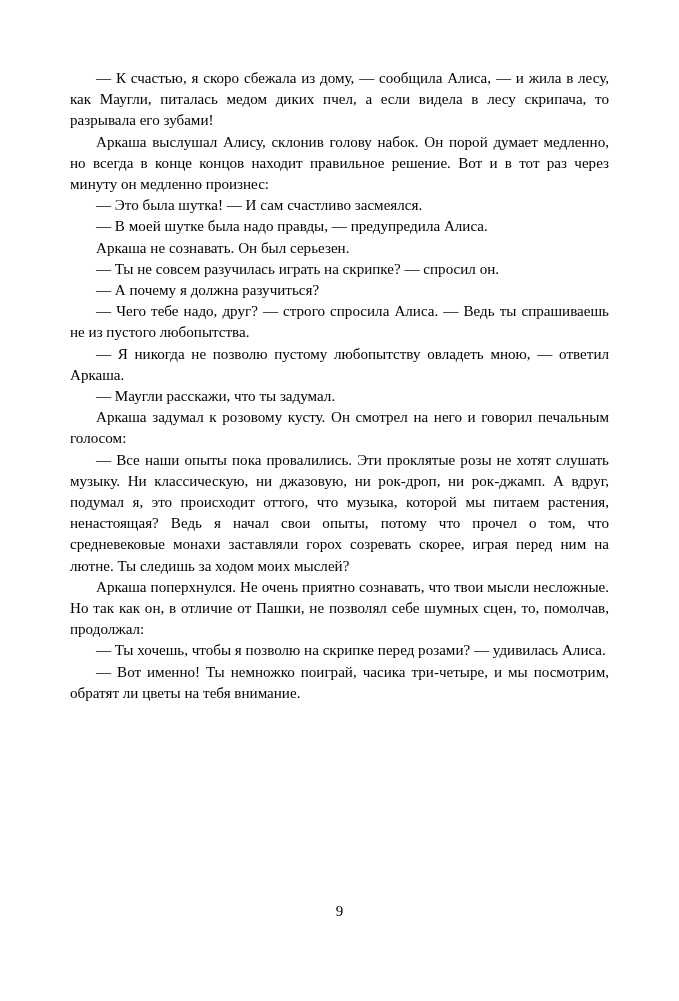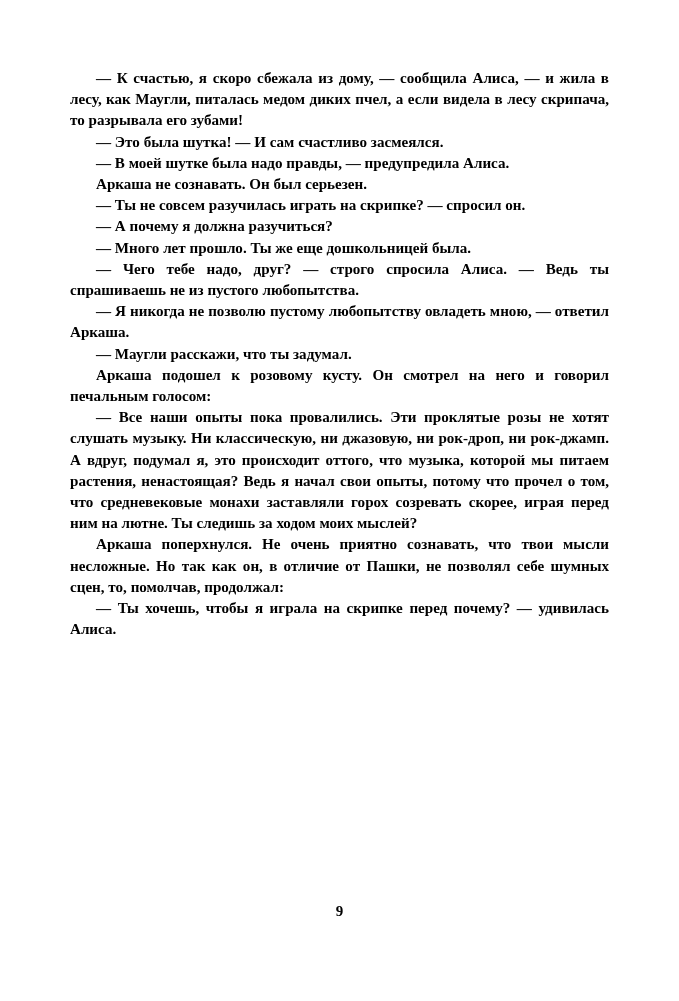--- a/index.html
+++ b/index.html
@@ -16,21 +16,20 @@
     overflow: hidden;
   }
   .page {
     position: absolute;
     left: 0;
     top: 0;
     width: 679px;
     height: 1001px;
     box-sizing: border-box;
     padding: 68px 70px 0 70px;
-    font-weight: bold;
   }
   .text-block {
     width: 539px;
     font-size: 15.1px;
     line-height: 21.2px;
     text-align: justify;
     text-justify: inter-word;
     hyphens: manual;
     -webkit-hyphens: manual;
   }
@@ -50,28 +49,29 @@
     font-size: 15px;
     font-family: "Liberation Serif", "DejaVu Serif", serif;
   }
 </style>
 </head>
 <body>
 
 <div class="page">
   <div class="text-block">
     <p class="para">— К счастью, я скоро сбежала из дому, — сообщила Алиса, — и жила в лесу, как Маугли, питалась медом диких пчел, а если видела в лесу скрипача, то разрывала его зубами!</p>
+    <p class="para">Аркаша выслушал Алису, склонив голову набок. Он порой думает медленно, но всегда в конце концов находит правильное решение. Вот и в тот раз через минуту он медленно произнес:</p>
     <p class="para dash">— Это была шутка! — И сам счастливо засмеялся.</p>
     <p class="para dash">— В моей шутке была надо правды, — предупредила Алиса.</p>
     <p class="para">Аркаша не сознавать. Он был серьезен.</p>
     <p class="para dash">— Ты не совсем разучилась играть на скрипке? — спросил он.</p>
     <p class="para dash">— А почему я должна разучиться?</p>
-    <p class="para dash">— Много лет прошло. Ты же еще дошкольницей была.</p>
     <p class="para dash">— Чего тебе надо, друг? — строго спросила Алиса. — Ведь ты спрашиваешь не из пустого любопытства.</p>
     <p class="para dash">— Я никогда не позволю пустому любопытству овладеть мною, — ответил Аркаша.</p>
     <p class="para dash">— Маугли расскажи, что ты задумал.</p>
-    <p class="para">Аркаша подошел к розовому кусту. Он смотрел на него и говорил печальным голосом:</p>
+    <p class="para">Аркаша задумал к розовому кусту. Он смотрел на него и говорил печальным голосом:</p>
     <p class="para dash">— Все наши опыты пока провалились. Эти проклятые розы не хотят слушать музыку. Ни классическую, ни джазовую, ни рок-дроп, ни рок-джамп. А вдруг, подумал я, это происходит оттого, что музыка, которой мы питаем растения, ненастоящая? Ведь я начал свои опыты, потому что прочел о том, что средневековые монахи заставляли горох созревать скорее, играя перед ним на лютне. Ты следишь за ходом моих мыслей?</p>
     <p class="para">Аркаша поперхнулся. Не очень приятно сознавать, что твои мысли несложные. Но так как он, в отличие от Пашки, не позволял себе шумных сцен, то, помолчав, продолжал:</p>
-    <p class="para dash">— Ты хочешь, чтобы я играла на скрипке перед почему? — удивилась Алиса.</p>
+    <p class="para dash">— Ты хочешь, чтобы я позволю на скрипке перед розами? — удивилась Алиса.</p>
+    <p class="para dash">— Вот именно! Ты немножко поиграй, часика три-четыре, и мы посмотрим, обратят ли цветы на тебя внимание.</p>
   </div>
   <div class="page-number">9</div>
 </div>
 
 </body></html>

